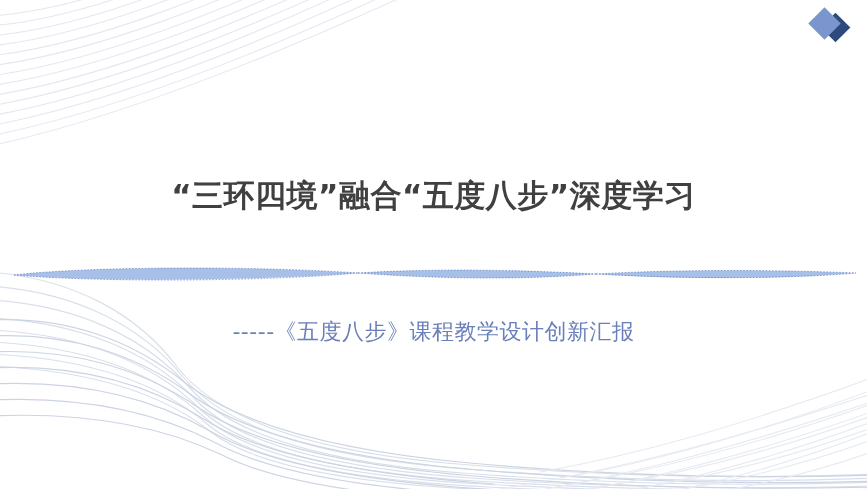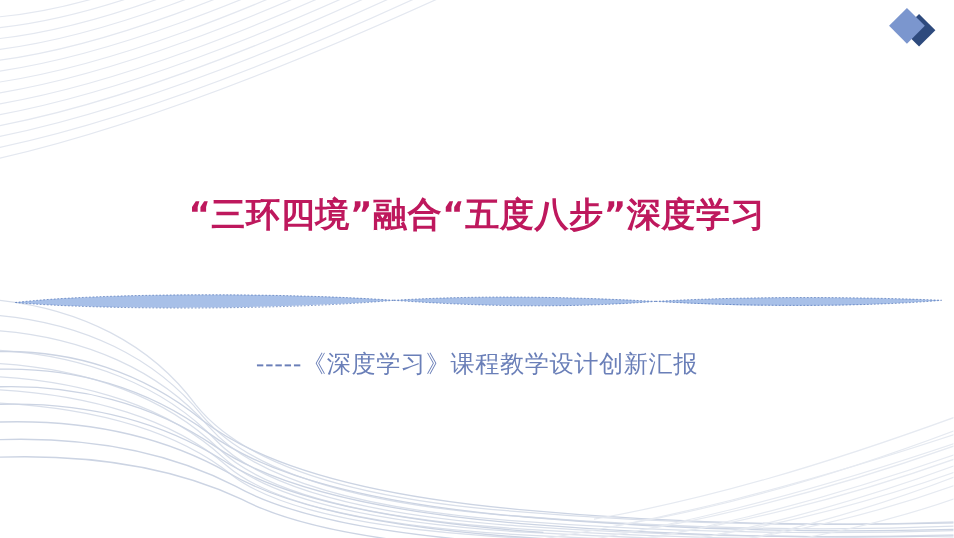--- a/index.html
+++ b/index.html
@@ -51,21 +51,21 @@
 
   
   #title-block {
     position: absolute;
     left: 0;
     top: 175px;
     width: 867px;
     text-align: center;
   }
   .title-line {
-    color: #be185d;
+    color: #404040;
     font-size: 31px;
     font-weight: 700;
     line-height: 41px;
     letter-spacing: 0.5px;
     white-space: nowrap;
   }
 
   #subtitle-block {
     position: absolute;
     left: 0;
@@ -167,16 +167,16 @@
     <rect x="24" y="13" width="21" height="21" transform="rotate(45 34.5 23.5)" fill="#2e4a7d"></rect>
 
     <rect x="12" y="8" width="23" height="23" transform="rotate(45 23.5 19.5)" fill="#7b96ce"></rect>
   </svg>
 
   <div id="title-block">
     <div class="title-line">“三环四境”融合“五度八步”深度学习</div>
   </div>
 
   <div id="subtitle-block">
-    <div id="subtitle-text">-----《深度学习》课程教学设计创新汇报</div>
+    <div id="subtitle-text">-----《五度八步》课程教学设计创新汇报</div>
   </div>
 
 </div>
 
 </body></html>

